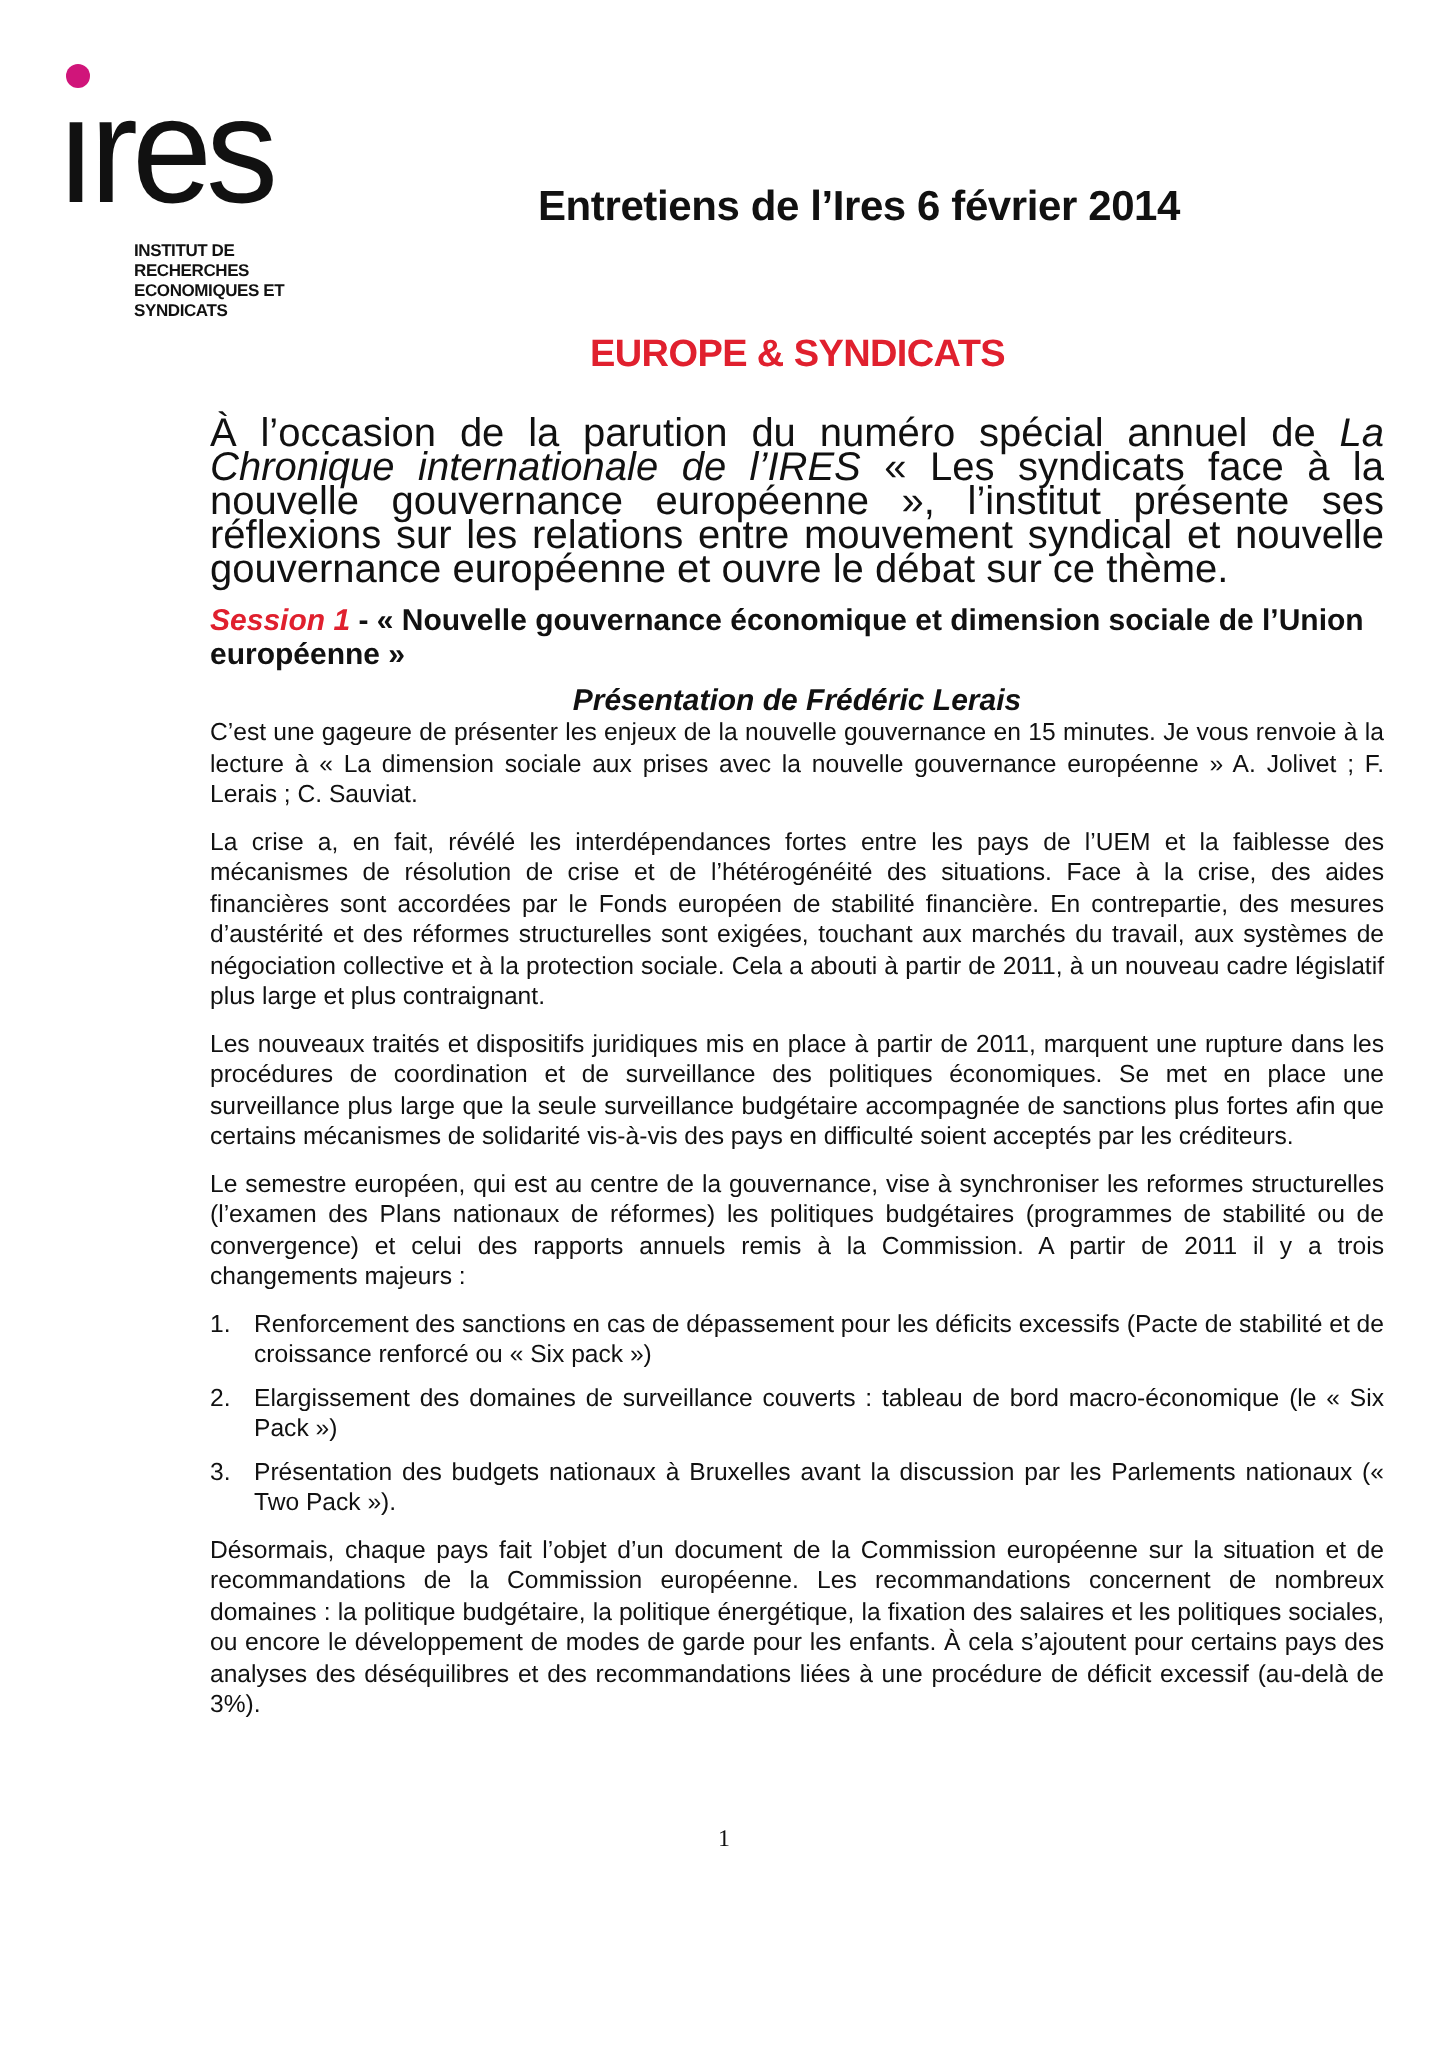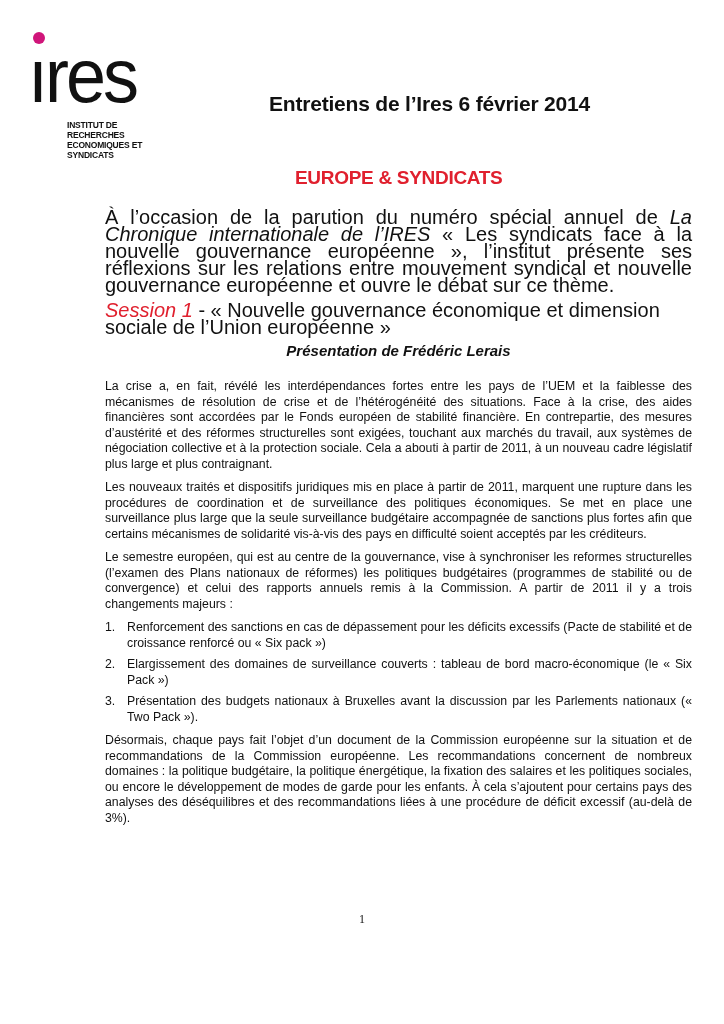--- a/index.html
+++ b/index.html
@@ -6,23 +6,23 @@
     body { width: 724px; height: 1024px; position: relative; overflow: hidden; color: #111; font-family: "Liberation Sans", sans-serif; }
     .logo { position: absolute; left: 28px; top: 28px; width: 120px; height: 115px; }
     .logo-dot { position: absolute; left: 5px; top: 4px; width: 12px; height: 12px; border-radius: 50%; background: #d0157a; }
     .logo-word { position: absolute; left: 0px; top: 8px; font-family: "Liberation Sans", sans-serif; font-size: 72px; letter-spacing: -3px; line-height: 80px; color: #111; font-weight: 400; transform: scaleY(1.05); }
     .logo-sub { position: absolute; left: 2px; top: 92px; font-family: "Liberation Sans", sans-serif; font-weight: 700; font-size: 8.5px; line-height: 10px; letter-spacing: -0.2px; color: #111; margin-left: 37px; }
     .header-title { position: absolute; left: 269px; top: 92px; font-weight: 700; font-size: 21px; letter-spacing: -0.2px; }
     .section-title { position: absolute; left: 295px; top: 167px; font-weight: 700; font-size: 19px; color: #e0202e; letter-spacing: -0.3px; }
     .content { position: absolute; left: 105px; top: 209px; width: 587px; }
     .intro { font-size: 20px; line-height: 17px; text-align: justify; margin: 0 0 8px 0; }
     .intro i { font-style: italic; }
-    .session { font-size: 20px; font-weight: 400; line-height: 17px; margin: 0 0 6px 0; }
+    .session { font-size: 15px; font-weight: 700; line-height: 17px; margin: 0 0 6px 0; }
     .session .red { color: #e0202e; font-style: italic; }
-    .presenter { font-size: 15px; font-weight: 700; font-style: italic; text-align: center; margin: 0 0 20px 0; }
+    .presenter { font-size: 15px; font-weight: 700; font-style: italic; text-align: center; margin: 0 0 0 0; }
     p.body { font-size: 12.3px; line-height: 15.5px; text-align: justify; margin: 0 0 8px 0; }
     .subhead { font-size: 12.3px; font-weight: 700; margin: 0 0 8px 0; }
     ol.list { list-style: none; padding: 0; margin: 0 0 8px 0; }
     ol.list li { position: relative; padding-left: 22px; font-size: 12.3px; line-height: 15.5px; text-align: justify; margin-bottom: 6px; }
     ol.list li .num { position: absolute; left: 0; top: 0; }
     .page-num { position: absolute; left: 0; width: 724px; text-align: center; top: 912px; font-family: "Liberation Serif", serif; font-size: 12px; }
   </style>
 </head>
 <body>
 
@@ -38,20 +38,21 @@
 <div class="header-title">Entretiens de l’Ires 6 février 2014</div>
 <div class="section-title">EUROPE &amp; SYNDICATS</div>
 
 <div class="content">
   <p class="intro"><span>À l’occasion de la parution du numéro spécial annuel de </span><i>La Chronique internationale de l’IRES</i><span> « Les syndicats face à la nouvelle gouvernance européenne », l’institut présente ses réflexions sur les relations entre mouvement syndical et nouvelle gouvernance européenne et ouvre le débat sur ce thème.</span></p>
 
   <div class="session"><span class="red">Session 1</span><span> - « Nouvelle gouvernance économique et dimension sociale de l’Union européenne »</span></div>
 
   <div class="presenter">Présentation de Frédéric Lerais</div>
 
+  <p class="body">C’est une gageure de présenter les enjeux de la nouvelle gouvernance en 15 minutes. Je vous renvoie à la lecture à « La dimension sociale aux prises avec la nouvelle gouvernance européenne » A. Jolivet ; F. Lerais ; C. Sauviat.</p>
   <p class="body">La crise a, en fait, révélé les interdépendances fortes entre les pays de l’UEM et la faiblesse des mécanismes de résolution de crise et de l’hétérogénéité des situations. Face à la crise, des aides financières sont accordées par le Fonds européen de stabilité financière. En contrepartie, des mesures d’austérité et des réformes structurelles sont exigées, touchant aux marchés du travail, aux systèmes de négociation collective et à la protection sociale. Cela a abouti à partir de 2011, à un nouveau cadre législatif plus large et plus contraignant.</p>
 
 
   <p class="body">Les nouveaux traités et dispositifs juridiques mis en place à partir de 2011, marquent une rupture dans les procédures de coordination et de surveillance des politiques économiques. Se met en place une surveillance plus large que la seule surveillance budgétaire accompagnée de sanctions plus fortes afin que certains mécanismes de solidarité vis-à-vis des pays en difficulté soient acceptés par les créditeurs.</p>
   <p class="body">Le semestre européen, qui est au centre de la gouvernance, vise à synchroniser les reformes structurelles (l’examen des Plans nationaux de réformes) les politiques budgétaires (programmes de stabilité ou de convergence) et celui des rapports annuels remis à la Commission. A partir de 2011 il y a trois changements majeurs :</p>
 
   <ol class="list">
     <li><span class="num">1.</span><span>Renforcement des sanctions en cas de dépassement pour les déficits excessifs (Pacte de stabilité et de croissance renforcé ou « Six pack »)</span></li>
     <li><span class="num">2.</span><span>Elargissement des domaines de surveillance couverts : tableau de bord macro-économique (le « Six Pack »)</span></li>
     <li><span class="num">3.</span><span>Présentation des budgets nationaux à Bruxelles avant la discussion par les Parlements nationaux (« Two Pack »).</span></li>

